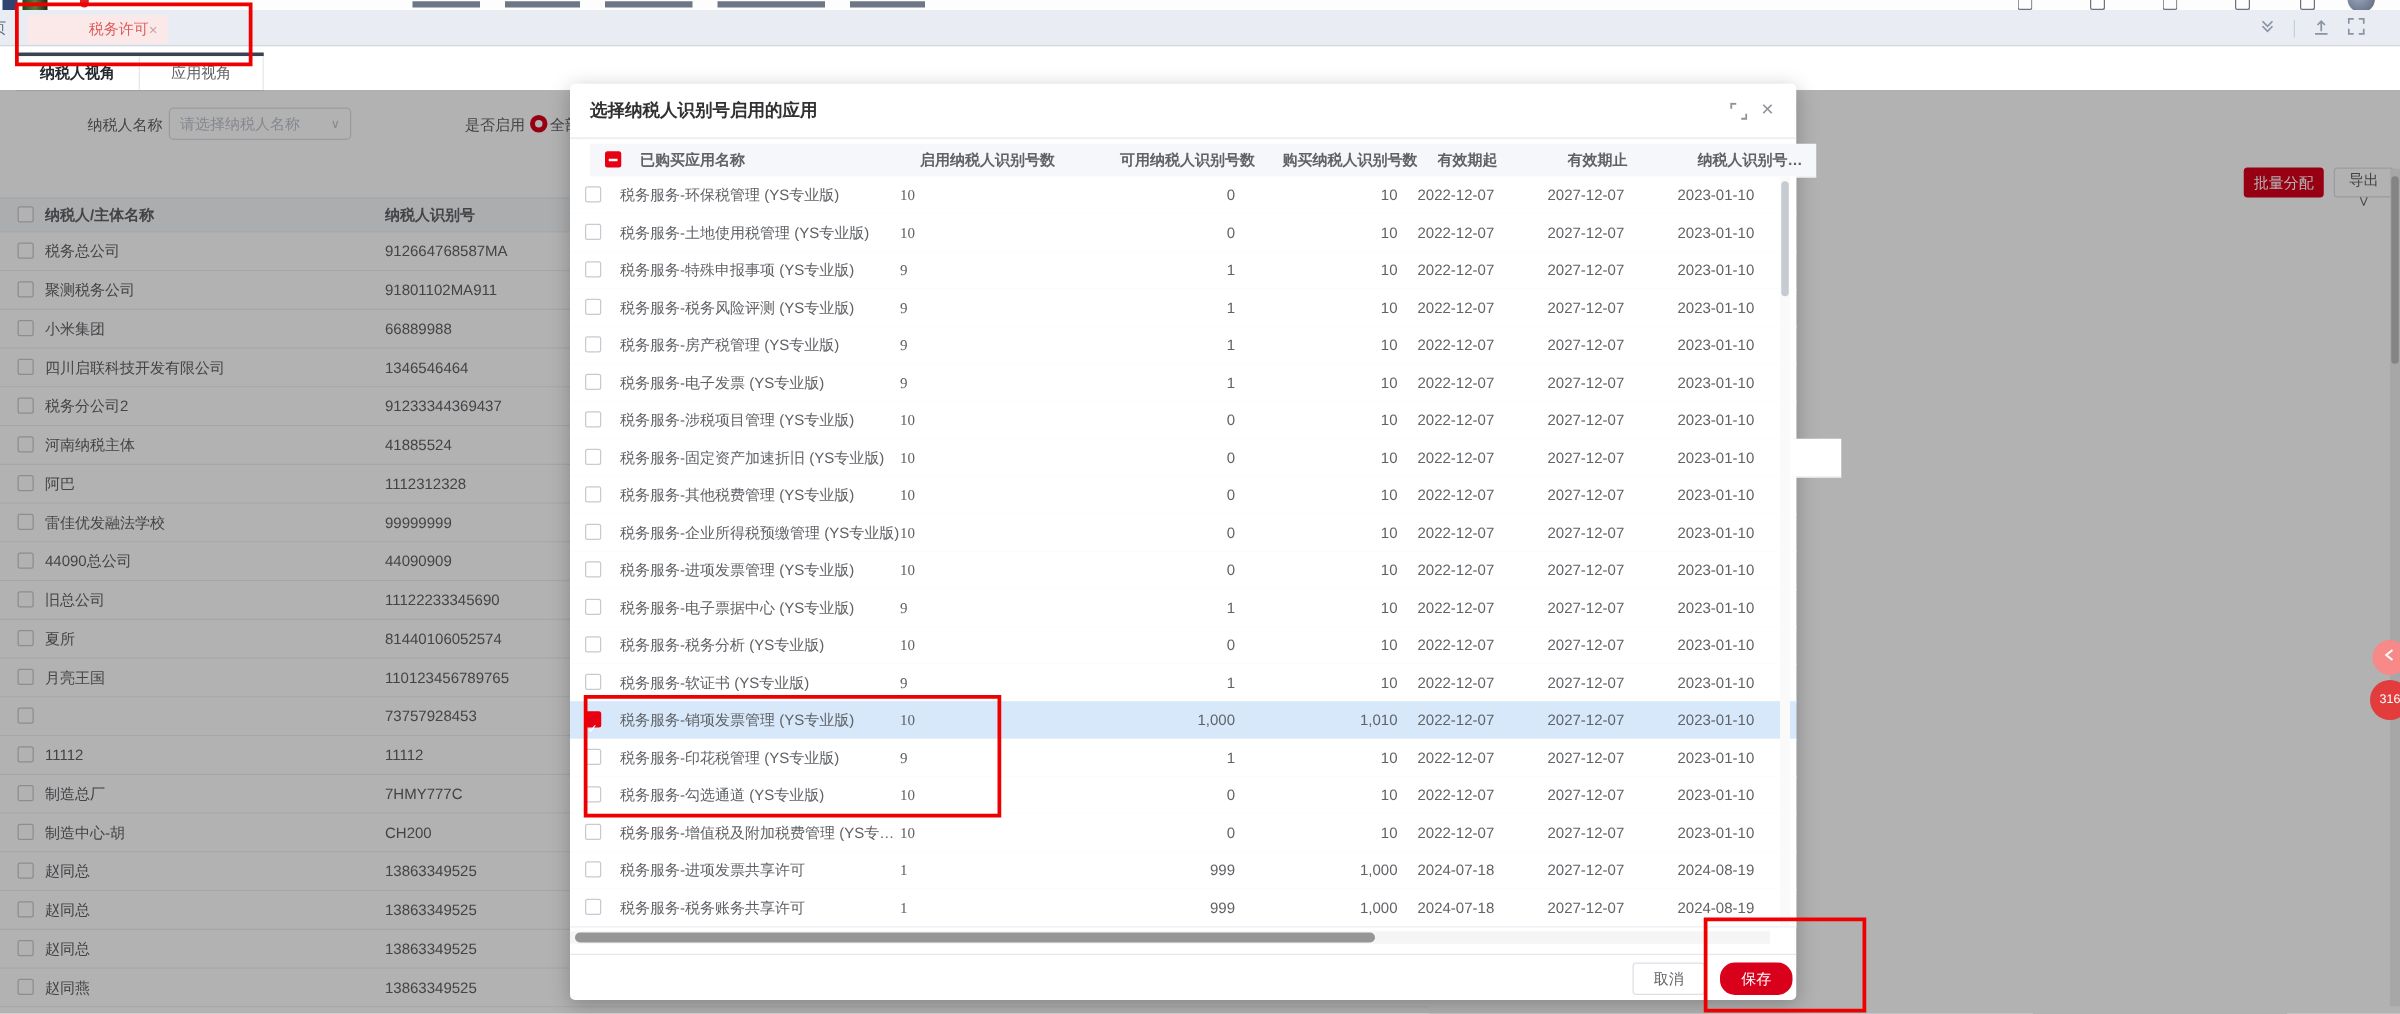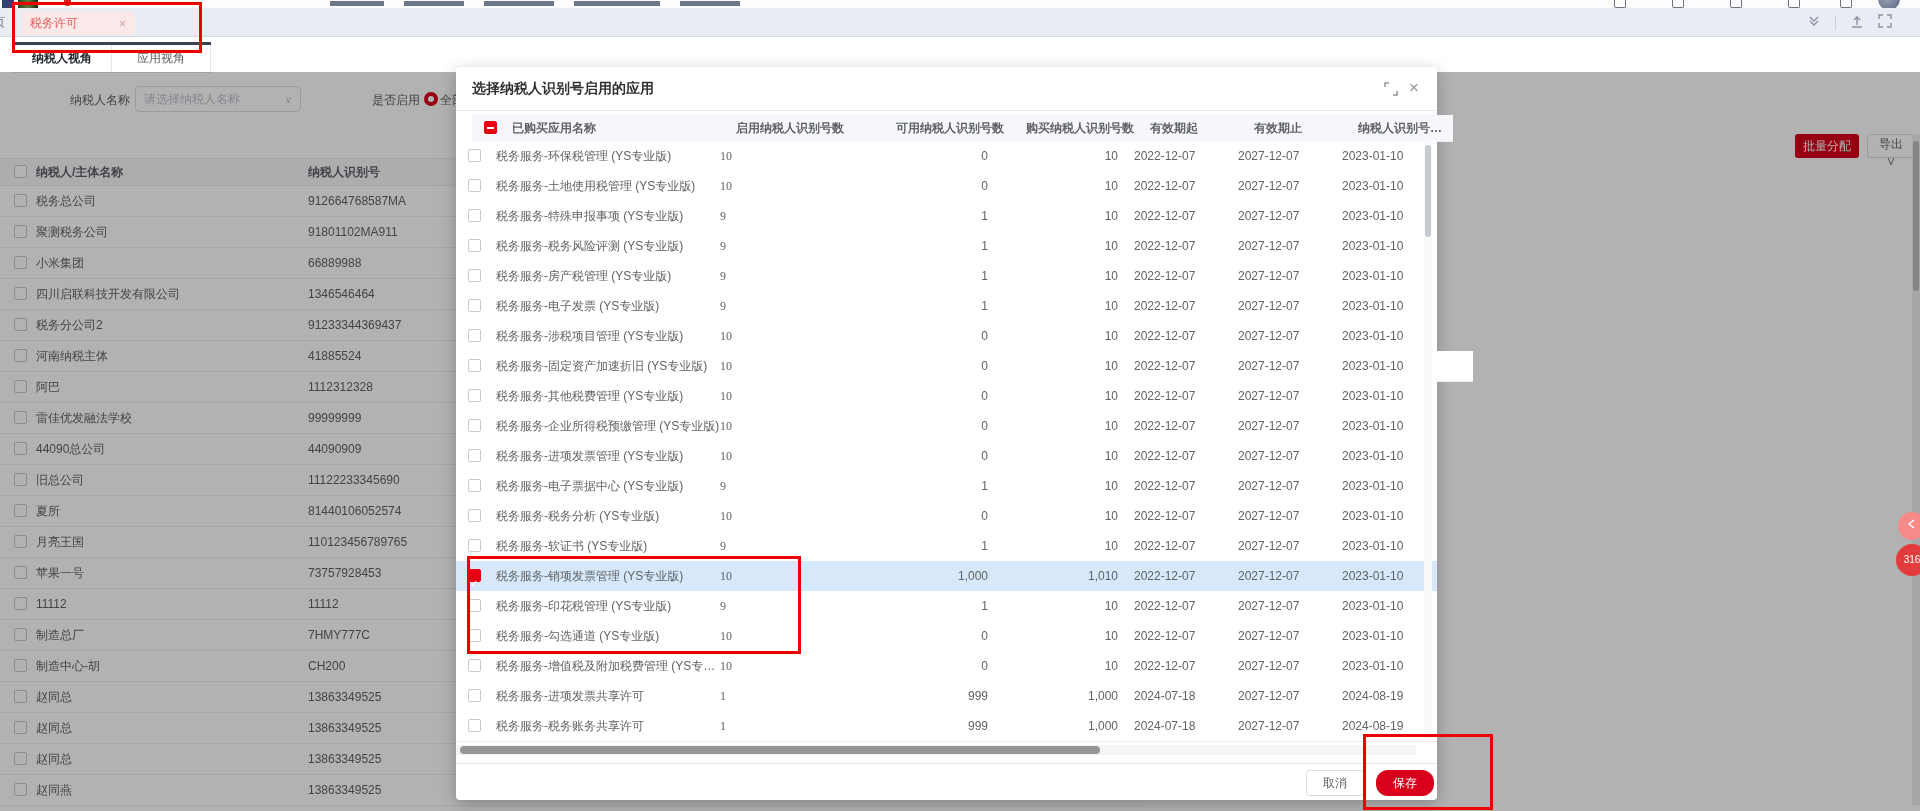--- a/index.html
+++ b/index.html
@@ -9,34 +9,34 @@
   .topbar{position:absolute;left:0;top:0;width:1920px;height:8px;background:#fdfdfd;border-bottom:1px solid #e3e6eb;overflow:hidden;z-index:1;}
   .logo-sq{position:absolute;left:2px;top:0;width:12px;height:8px;background:#2f4470;}
   .logo-img{position:absolute;left:18px;top:0;width:20px;height:8px;background:linear-gradient(90deg,#24421f,#5d7a3a,#1d2a16);}
   .notif-dot{position:absolute;left:64px;top:0;width:7px;height:6px;border-radius:0 0 4px 4px;background:#e02020;}
   .sliver{position:absolute;top:1px;height:5px;background:#4a5568;opacity:.8;}
   .tb-icon{position:absolute;top:0;width:10px;height:7px;border:1px solid #6b7280;border-top:none;border-radius:0 0 2px 2px;}
   .tb-avatar{position:absolute;left:1878px;top:-12px;width:22px;height:22px;border-radius:50%;background:radial-gradient(circle at 40% 40%,#9aa7bd,#5a6378);}
   
   .tabstrip{position:absolute;left:0;top:8px;width:1920px;height:28px;background:#e9edf3;border-bottom:1px solid #d3d8e0;z-index:1;}
   .partial-tab{position:absolute;left:-7px;top:6px;color:#5f6b7a;font-size:12px;}
-  .doc-tab{position:absolute;left:22px;top:4px;width:112px;height:23px;background:#fbe9e9;border-radius:3px 3px 0 0;display:flex;align-items:center;padding:0 8px;box-sizing:border-box;}
+  .doc-tab{position:absolute;left:22px;top:4px;width:112px;height:23px;background:#fbe9e9;border-radius:3px 3px 0 0;display:flex;align-items:center;padding:0 8px;box-sizing:border-box;text-align:right;}
   .doc-tab .t{color:#e05a5a;font-size:12px;flex:1;}
   .doc-tab .x{color:#c9a0a0;font-size:12px;cursor:pointer;}
   .strip-icons{position:absolute;right:28px;top:6px;display:flex;align-items:center;gap:14px;color:#8a93a3;}
   .strip-divider{width:1px;height:14px;background:#c9cfd9;}
   
   .darkbar{position:absolute;left:13px;top:42px;width:198px;height:3px;background:#3b4252;z-index:1;}
   .viewtabs{position:absolute;left:13px;top:45px;width:198px;height:27px;display:flex;z-index:1;border-bottom:1px solid #e4e7ed;}
   .vtab{width:99px;text-align:center;line-height:27px;font-size:12px;color:#606266;background:#fff;border-right:1px solid #e4e7ed;cursor:pointer;}
   .vtab.active{font-weight:bold;color:#24292f;}
   
   .filter{position:absolute;left:0;top:84px;width:1920px;height:30px;z-index:1;}
   .flabel{position:absolute;top:8px;font-size:12px;color:#606266;}
-  .fselect{position:absolute;left:135px;top:2px;width:166px;height:26px;border:1px solid #dcdfe6;border-radius:4px;background:#fff;box-sizing:border-box;display:flex;align-items:center;padding:0 8px;color:#bfc4cc;}
+  .fselect{position:absolute;left:135px;top:2px;width:146px;height:26px;border:1px solid #dcdfe6;border-radius:4px;background:#fff;box-sizing:border-box;display:flex;align-items:center;padding:0 8px;color:#bfc4cc;}
   .fselect .ph{flex:1;overflow:hidden;white-space:nowrap;}
   .fselect .chev{color:#c0c4cc;font-size:10px;}
   .radio{position:absolute;left:424px;top:8px;width:6px;height:6px;border-radius:50%;border:4px solid #d9001b;background:#fff;}
   
   .btn-batch{position:absolute;left:1795px;top:134px;width:64px;height:24px;background:#d9001b;color:#fff;border:none;border-radius:3px;font-size:12px;z-index:1;cursor:pointer;}
   .btn-export{position:absolute;left:1867px;top:134px;width:48px;height:24px;background:#fff;color:#606266;border:1px solid #dcdfe6;border-radius:3px;font-size:12px;z-index:1;cursor:pointer;}
   
   .mtable{position:absolute;left:0;top:158px;width:1143px;z-index:1;}
   .mhead{position:relative;height:26px;background:#f7f8fa;border-top:1px solid #ebeef5;border-bottom:1px solid #ebeef5;font-weight:bold;color:#606266;}
   .mrow{position:relative;height:30px;border-bottom:1px solid #ebeef5;background:#fff;cursor:pointer;}
@@ -220,21 +220,20 @@
         <span class="c-name">夏所</span>
         <span class="c-id">81440106052574</span>
       </div>
       <div class="mrow">
         <span class="cb"></span>
         <span class="c-name">月亮王国</span>
         <span class="c-id">110123456789765</span>
       </div>
       <div class="mrow">
         <span class="cb"></span>
-        <span class="c-name">苹果一号</span>
         <span class="c-id">73757928453</span>
       </div>
       <div class="mrow">
         <span class="cb"></span>
         <span class="c-name">11112</span>
         <span class="c-id">11112</span>
       </div>
       <div class="mrow">
         <span class="cb"></span>
         <span class="c-name">制造总厂</span>

